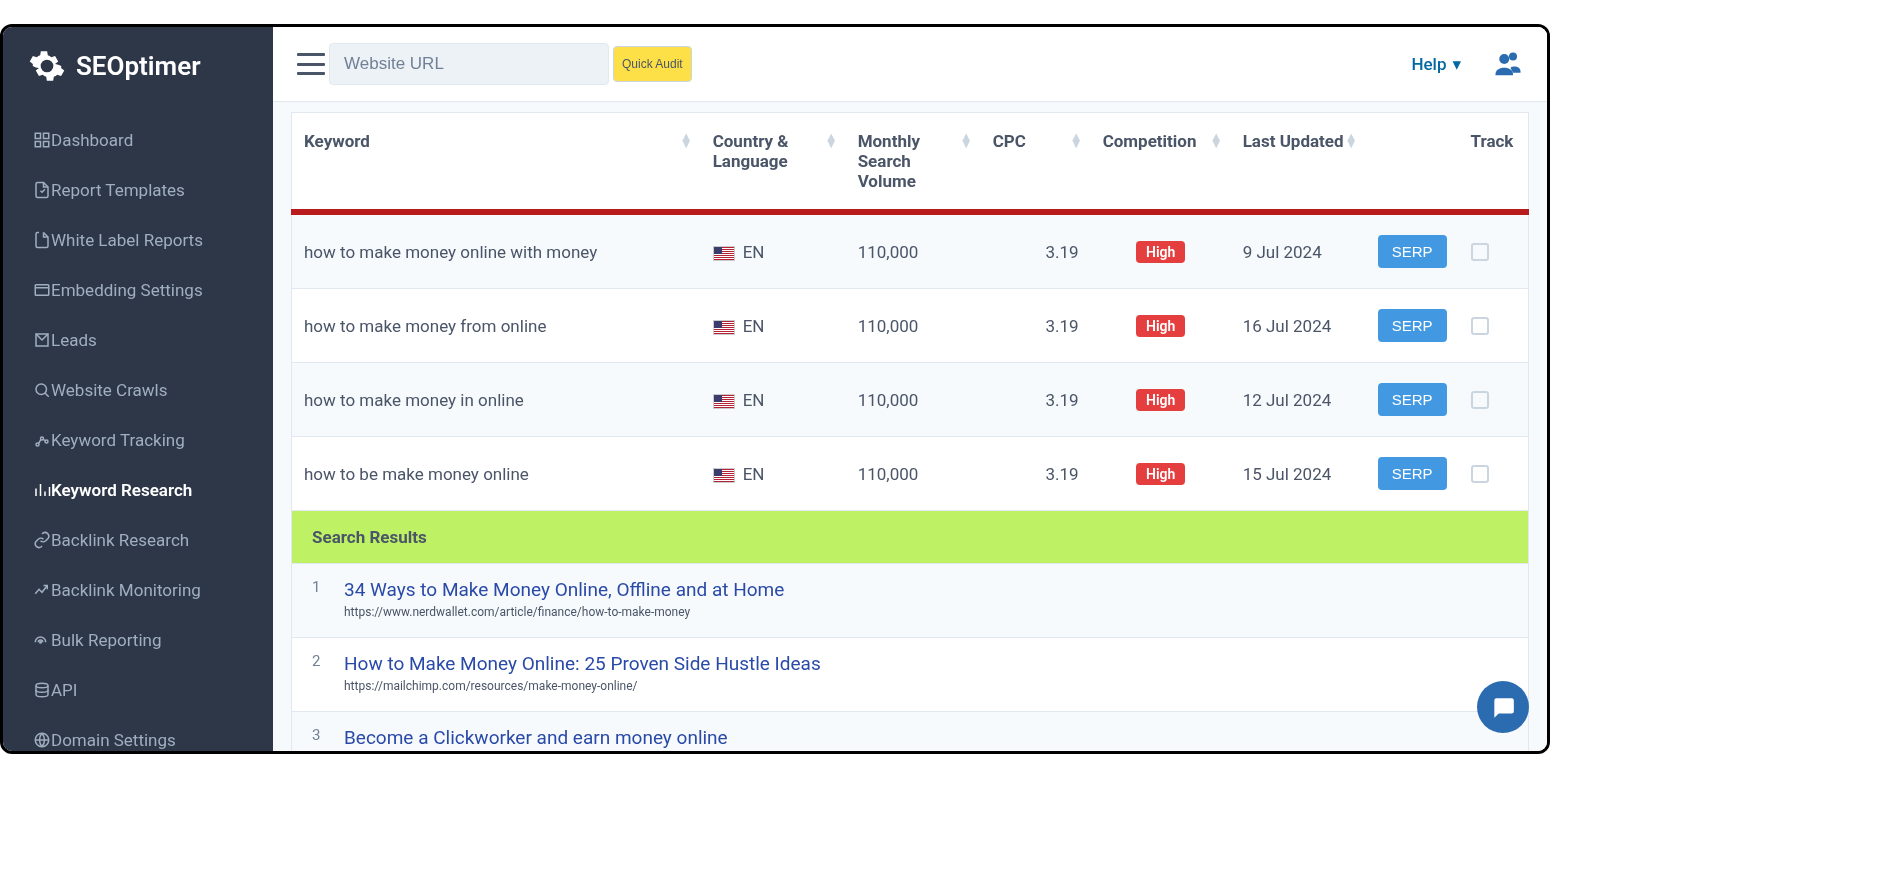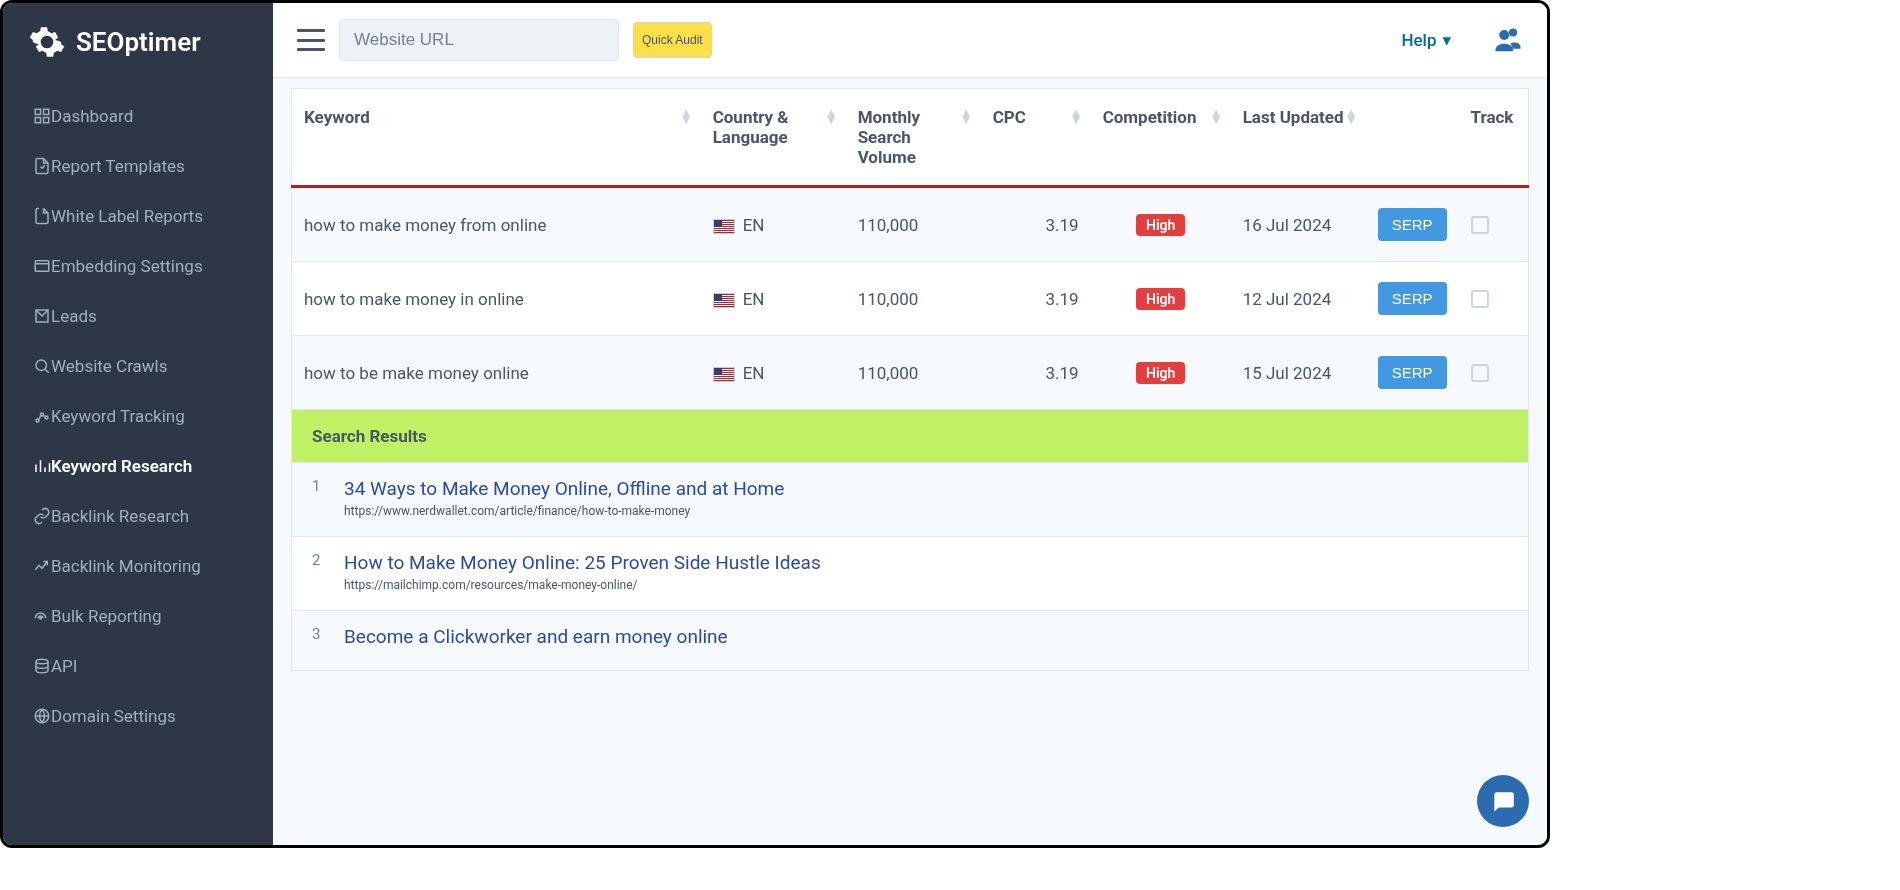--- a/index.html
+++ b/index.html
@@ -1,39 +1,39 @@
 <!DOCTYPE html>
 <html><head>
 <meta charset="utf-8">
 <style>
 * { margin: 0; padding: 0; box-sizing: border-box; }
 body { font-family: -apple-system, BlinkMacSystemFont, "Segoe UI", Roboto, sans-serif; background: #fff; color: #4a5568; overflow: hidden; }
-.app { display: flex; height: 848px; width: 1550px; border: 3px solid #000; border-radius: 12px; overflow: hidden; position: relative; }
+.app { display: flex; height: 730px; width: 1550px; border: 3px solid #000; border-radius: 12px; overflow: hidden; position: relative; margin-top: 24px; }
 .sidebar { width: 270px; background: #2d3748; color: #a0aec0; flex-shrink: 0; overflow-y: auto; position: relative; }
 .sidebar::-webkit-scrollbar { width: 8px; }
 .sidebar::-webkit-scrollbar-thumb { background: #4a5568; border-radius: 4px; }
 .logo { display: flex; align-items: center; gap: 10px; padding: 20px 25px 30px; color: #fff; }
 .logo-icon { width: 38px; height: 38px; }
 .logo-text { font-size: 26px; font-weight: 600; color: #fff; }
 .nav-item { display: flex; align-items: center; padding: 15px 30px; cursor: pointer; font-size: 17px; color: #a0aec0; }
 .nav-item.active { color: #fff; font-weight: 600; }
 .nav-icon { width: 18px; height: 18px; flex-shrink: 0; stroke: currentColor; fill: none; stroke-width: 2; }
 .main { flex: 1; display: flex; flex-direction: column; background: #f7fafc; overflow: hidden; }
-.topbar { display: flex; align-items: center; gap: 14px; padding: 16px 24px; background: #fff; border-bottom: 1px solid #e2e8f0; }
+.topbar { display: flex; align-items: center; gap: 4px; padding: 16px 24px; background: #fff; border-bottom: 1px solid #e2e8f0; }
 .hamburger { width: 28px; height: 22px; cursor: pointer; display: flex; flex-direction: column; justify-content: space-between; }
 .hamburger span { height: 3px; background: #4a5568; border-radius: 1px; }
 .url-input { flex: 0 0 280px; padding: 10px 14px; background: #edf2f7; border: 1px solid #e2e8f0; border-radius: 4px; font-size: 17px; color: #4a5568; }
 .url-input::placeholder { color: #718096; }
 .quick-audit { padding: 10px 8px; background: #fde047; border: 1px solid #cbd5e0; border-radius: 4px; font-size: 12px; color: #4a5568; cursor: pointer; }
 .spacer { flex: 1; }
 .help { display: flex; align-items: flex-end; gap: 6px; color: #0369a1; font-size: 17px; font-weight: 500; cursor: pointer; }
 .user-icon { width: 30px; height: 30px; color: #2b6cb0; margin-left: 28px; }
 .content { flex: 1; overflow-y: auto; padding: 0 18px; }
 .data-table { width: 100%; border-collapse: collapse; background: #fff; margin-top: 10px; border: 1px solid #e2e8f0; }
-.data-table th { text-align: left; padding: 18px 12px; font-size: 17px; font-weight: 700; color: #4a5568; border-bottom: 3px solid #b91c1c; vertical-align: top; position: relative; }
+.data-table th { text-align: left; padding: 18px 12px; font-size: 17px; font-weight: 700; color: #4a5568; border-bottom: 6px solid #b91c1c; vertical-align: top; position: relative; }
 .data-table th .sort-icon { position: absolute; right: 8px; top: 20px; color: #cbd5e0; font-size: 13px; line-height: 7px; }
 .data-table td { padding: 20px 12px; font-size: 17px; color: #4a5568; border-bottom: 1px solid #e2e8f0; vertical-align: middle; }
 .data-table tbody tr:nth-child(odd) { background: #f7fafc; }
 .flag { display: inline-block; width: 22px; height: 15px; margin-right: 8px; vertical-align: middle; background: linear-gradient(to bottom, #b22234 0%, #b22234 7.7%, #fff 7.7%, #fff 15.4%, #b22234 15.4%, #b22234 23.1%, #fff 23.1%, #fff 30.8%, #b22234 30.8%, #b22234 38.5%, #fff 38.5%, #fff 46.2%, #b22234 46.2%, #b22234 53.8%, #fff 53.8%, #fff 61.5%, #b22234 61.5%, #b22234 69.2%, #fff 69.2%, #fff 76.9%, #b22234 76.9%, #b22234 84.6%, #fff 84.6%, #fff 92.3%, #b22234 92.3%); position: relative; border: 1px solid #ccc; }
 .flag::before { content: ''; position: absolute; top: 0; left: 0; width: 40%; height: 53.8%; background: #3c3b6e; }
 .badge-high { display: inline-block; padding: 3px 10px; background: #e53e3e; color: #fff; font-size: 14px; font-weight: 600; border-radius: 4px; }
 .serp-btn { padding: 8px 14px; background: #4299e1; color: #fff; border: none; border-radius: 4px; font-size: 15px; font-weight: 500; cursor: pointer; }
 .track-cb { width: 18px; height: 18px; border: 2px solid #cbd5e0; border-radius: 3px; cursor: pointer; }
 .search-results { background: #bef264; border: 1px solid #e2e8f0; border-top: none; }
 .sr-header { padding: 16px 20px; font-size: 17px; font-weight: 700; color: #4a5568; }
@@ -194,20 +194,32 @@
             <th style="width:135px"><span>Monthly Search Volume</span><span class="sort-icon">▲<br>▼</span></th>
             <th class="th-cpc" style="width:110px"><span>CPC</span><span class="sort-icon">▲<br>▼</span></th>
             <th class="th-comp" style="width:140px"><span>Competition</span><span class="sort-icon">▲<br>▼</span></th>
             <th style="width:135px"><span>Last Updated</span><span class="sort-icon">▲<br>▼</span></th>
             <th style="width:85px"></th>
             <th class="th-track" style="width:70px"><span>Track</span></th>
           </tr>
         </thead>
         <tbody id="tbody">
             <tr>
+    <td>how to make money online with money</td>
+    <td><span class="flag"></span>EN</td>
+    <td>110,000</td>
+    <td class="td-cpc">3.19</td>
+    <td class="td-comp"><span class="badge-high">High</span></td>
+    <td>9 Jul 2024</td>
+    <td><button class="serp-btn">SERP</button></td>
+    <td class="th-track">
+                <div class="track-cb"></div>
+              </td>
+            </tr>
+            <tr>
     <td>how to make money from online</td>
     <td><span class="flag"></span>EN</td>
     <td>110,000</td>
     <td class="td-cpc">3.19</td>
     <td class="td-comp"><span class="badge-high">High</span></td>
     <td>16 Jul 2024</td>
     <td><button class="serp-btn">SERP</button></td>
     <td class="th-track">
                 <div class="track-cb"></div>
               </td>

